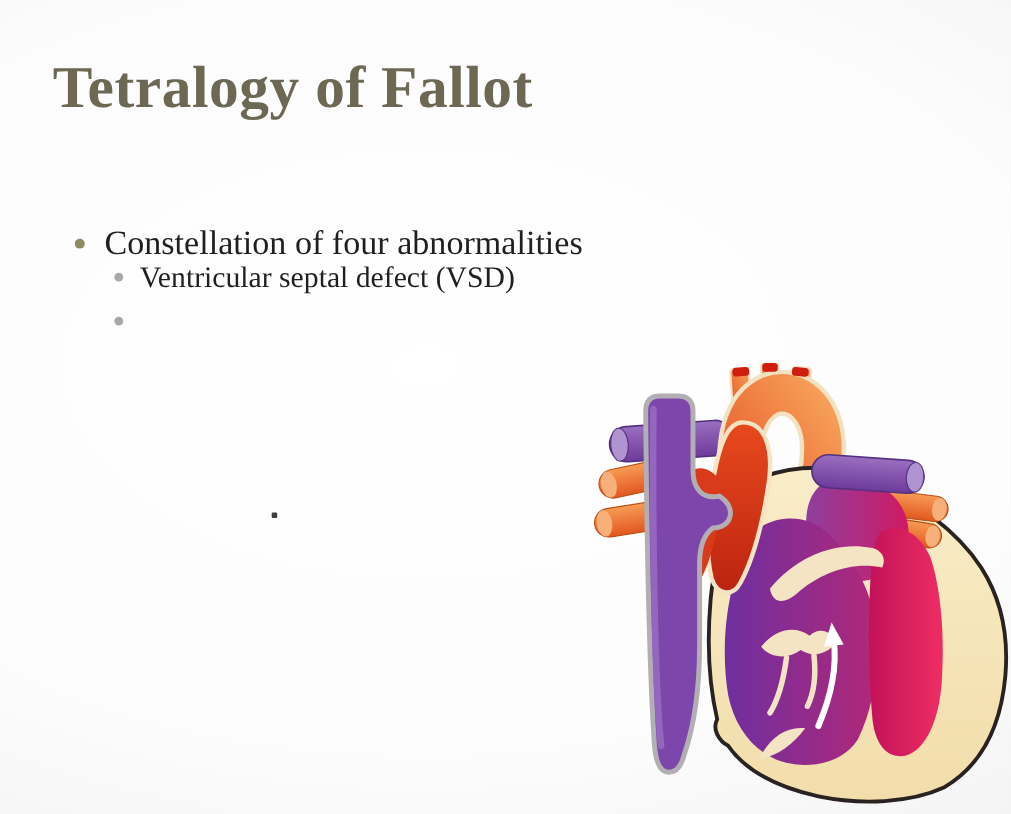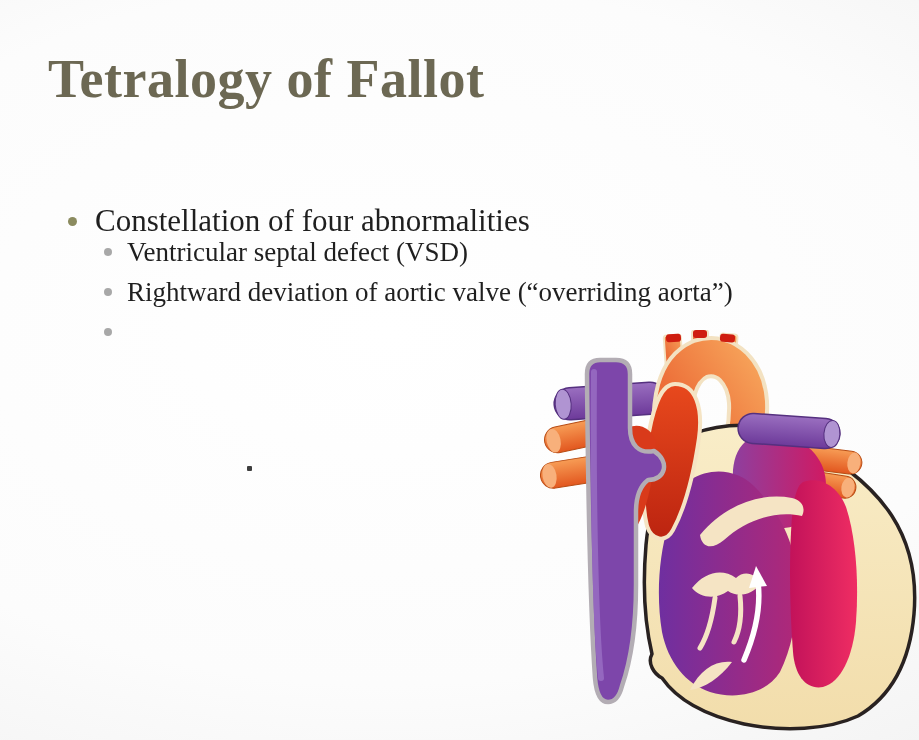--- a/index.html
+++ b/index.html
@@ -65,24 +65,20 @@
     <span>Constellation of four abnormalities</span>
   </div>
 
   <ul class="bullet-subs">
     <li>
       <span class="dot-sub"></span>
       <span>Ventricular septal defect (VSD)</span>
     </li>
     <li>
       <span class="dot-sub"></span>
-      <span>Rightward deviation of aortic valve (“overriding aorta”)</span>
-    </li>
-    <li>
-      <span class="dot-sub"></span>
     </li>
   </ul>
 
   <div class="stray-dot"></div>
 
   <div class="heart-wrap">
     <svg viewBox="0 0 379 410" width="379" height="410" aria-hidden="true">
       <defs>
         <linearGradient id="gAorta" x1="0" y1="1" x2="1" y2="0">
           <stop offset="0" stop-color="#e8582a"></stop>

